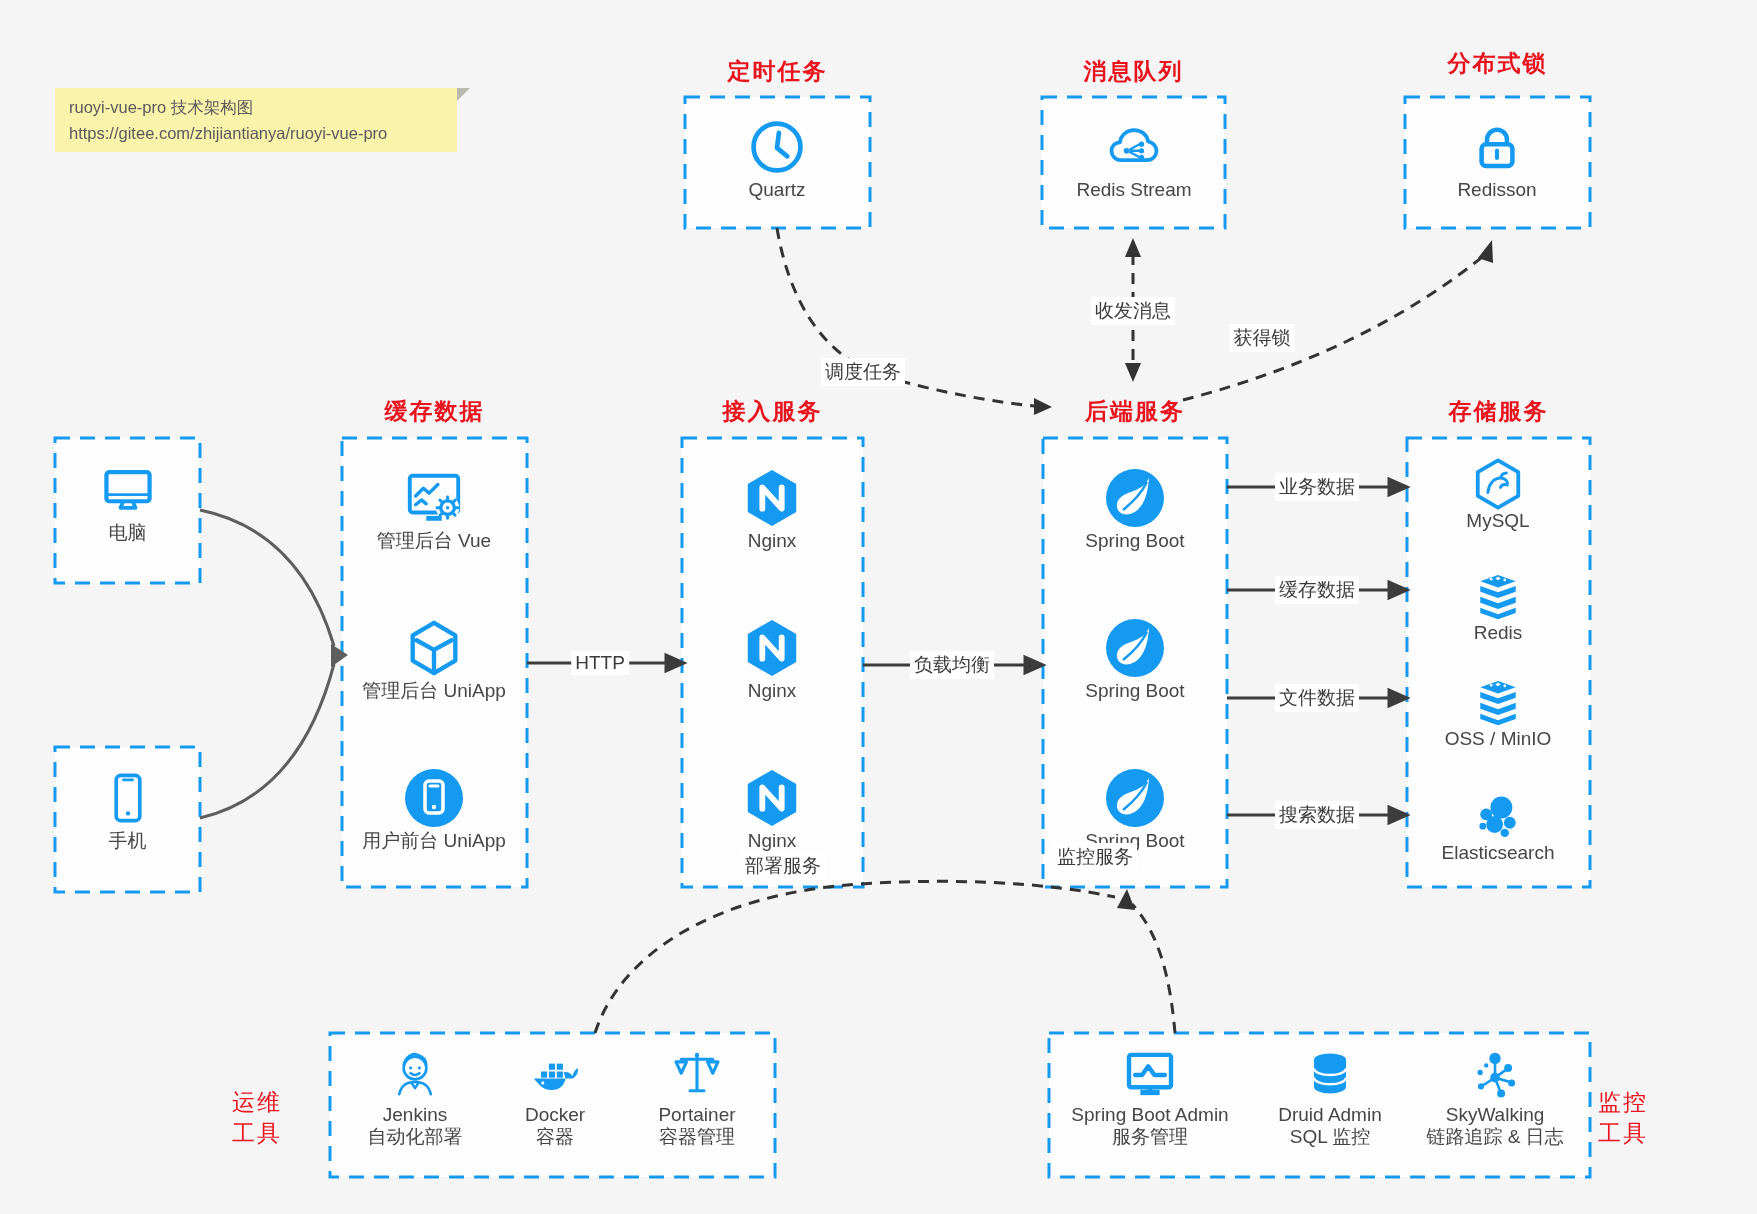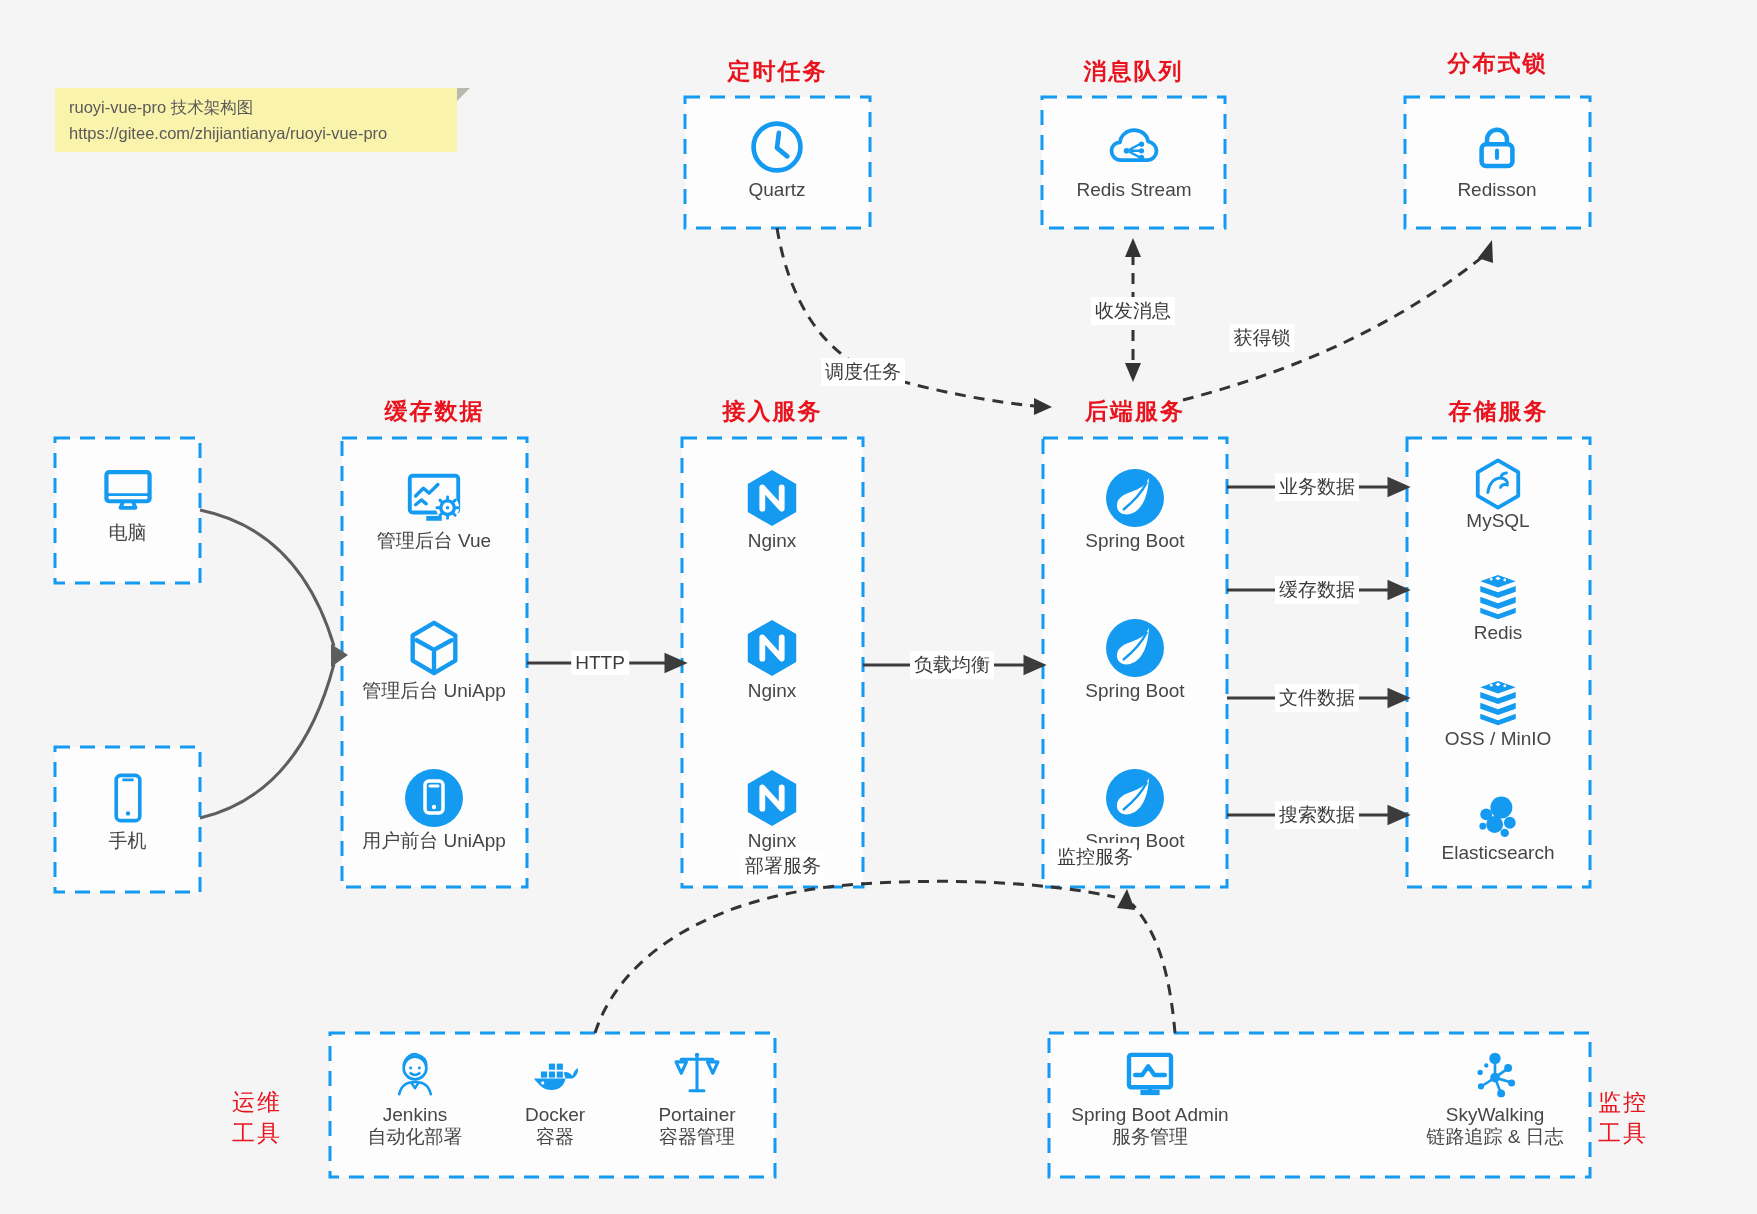--- a/index.html
+++ b/index.html
@@ -412,20 +412,32 @@
         <rect x="8" y="9" width="48" height="37" rx="2.5" fill="none" stroke="currentColor" stroke-width="5"></rect>
         <path d="M15 32 H23 L30 22 L37 32 H49" fill="none" stroke="currentColor" stroke-width="5" stroke-linejoin="round" stroke-linecap="round"></path>
         <path d="M32 46 V51" stroke="currentColor" stroke-width="5"></path>
         <path d="M21 52 H43" stroke="currentColor" stroke-width="6"></path>
       </svg>
     </span>
     <span class="lbl">Spring Boot Admin</span>
     <span class="sub">服务管理</span>
   </div>
 
+  <div class="item bottom" style="left:1240px;top:1046px;width:180px">
+    <span class="icn">
+      <svg viewBox="0 0 64 64" width="54" height="56" fill="currentColor">
+        <ellipse cx="32" cy="14" rx="19" ry="7.5"></ellipse>
+        <path d="M13 14 V46 C13 50.5 21.5 54 32 54 C42.5 54 51 50.5 51 46 V14 Z"></path>
+        <path d="M13 24 C13 28.5 21.5 32 32 32 C42.5 32 51 28.5 51 24" stroke="#fdfdfe" stroke-width="3" fill="none"></path>
+        <path d="M13 35 C13 39.5 21.5 43 32 43 C42.5 43 51 39.5 51 35" stroke="#fdfdfe" stroke-width="3" fill="none"></path>
+      </svg>
+    </span>
+    <span class="lbl">Druid Admin</span>
+    <span class="sub">SQL 监控</span>
+  </div>
 
   <div class="item bottom" style="left:1405px;top:1046px;width:180px">
     <span class="icn">
       <svg viewBox="0 0 64 64" width="56" height="56">
         <g stroke="currentColor" stroke-width="3" stroke-linecap="round">
           <path d="M32 35 L32 16"></path>
             <path d="M32 35 L46 25"></path>
             <path d="M32 35 L49 40"></path>
           <path d="M32 35 L38 51"></path>
             <path d="M32 35 L18 44"></path>

